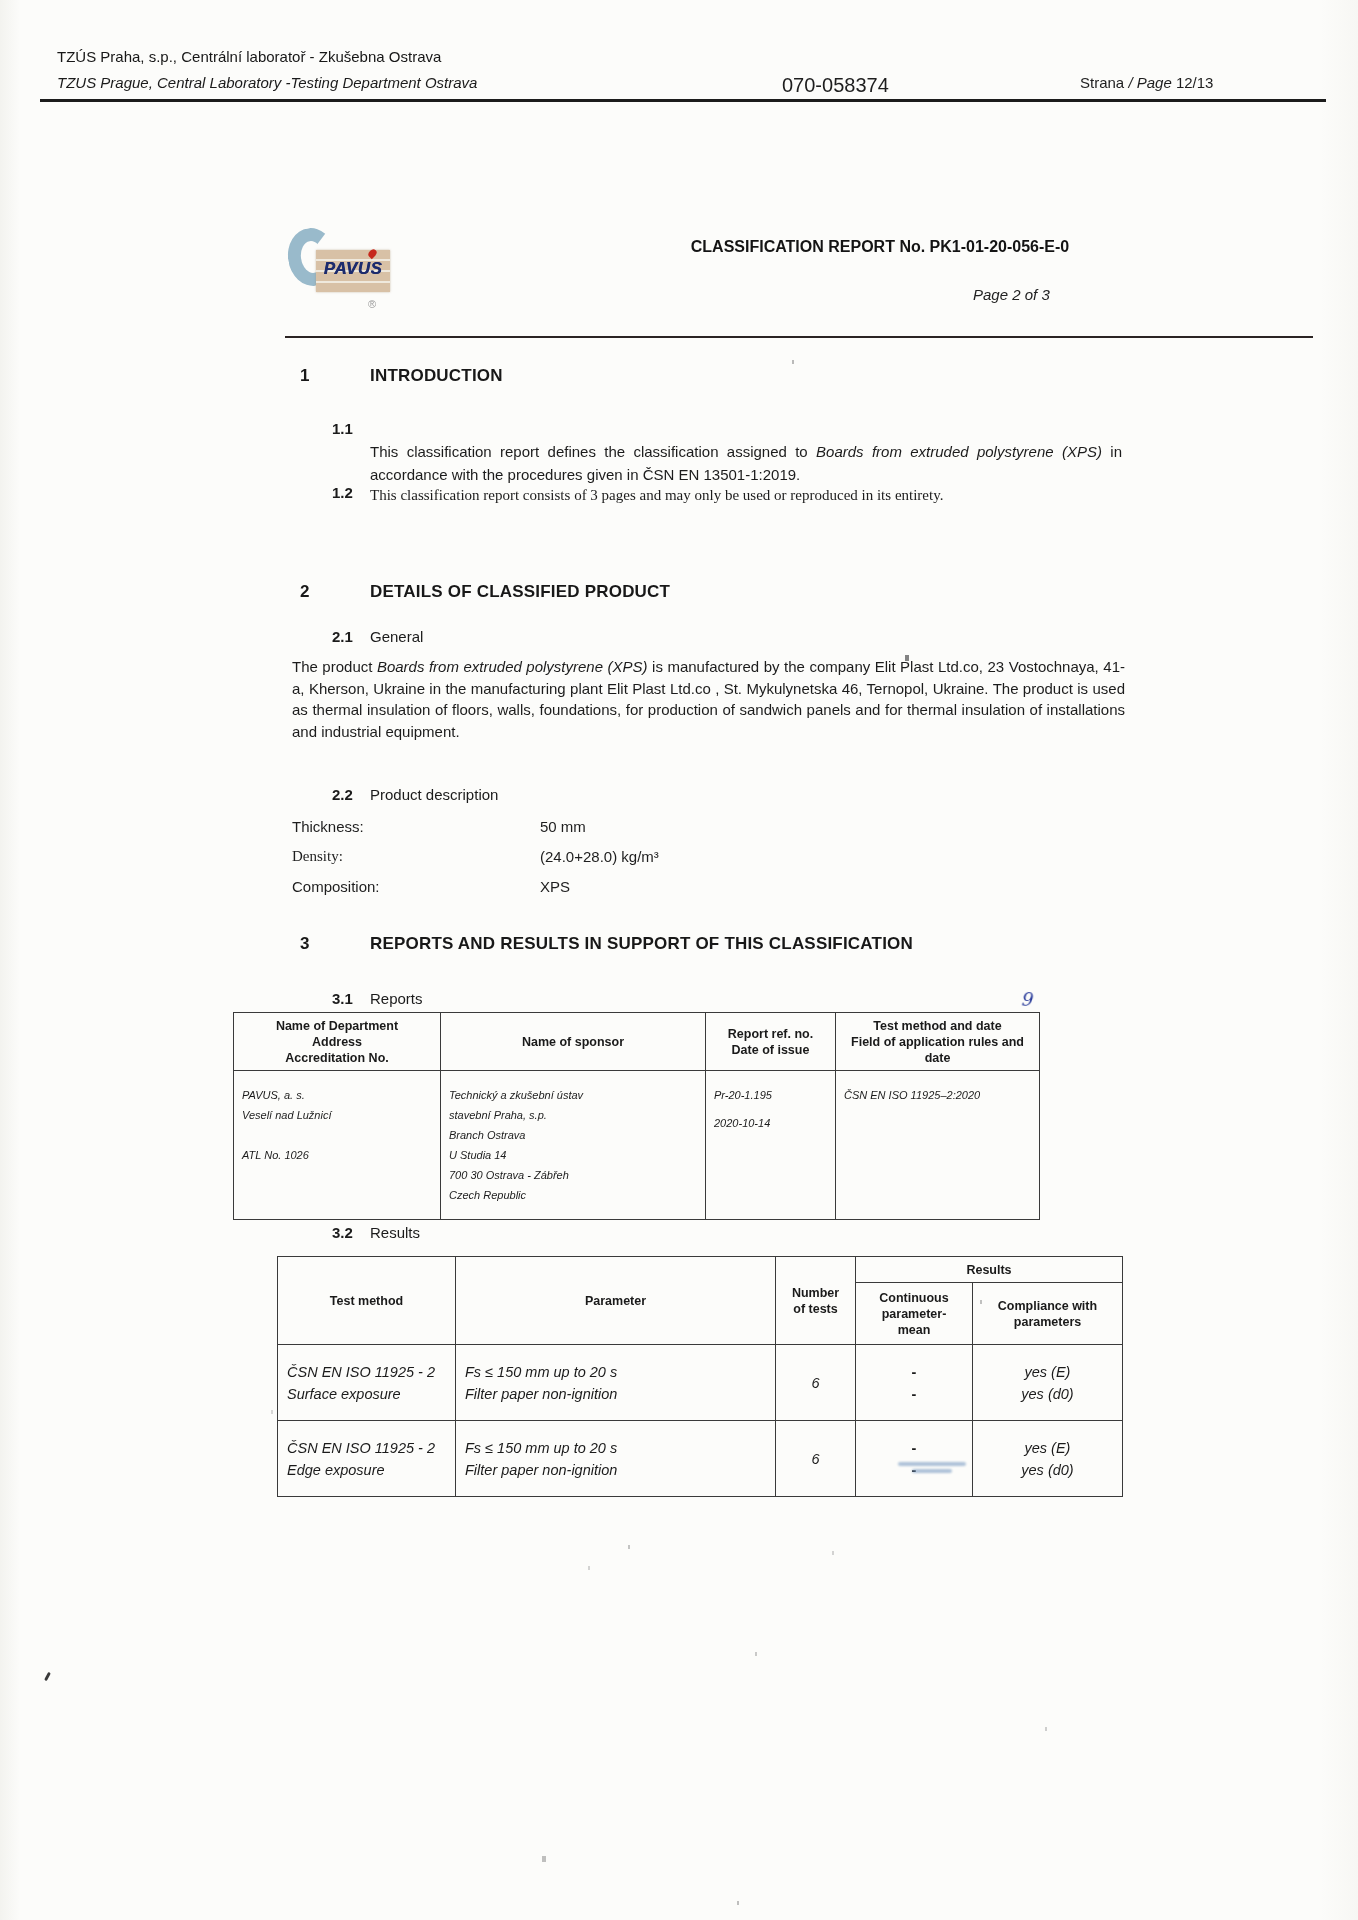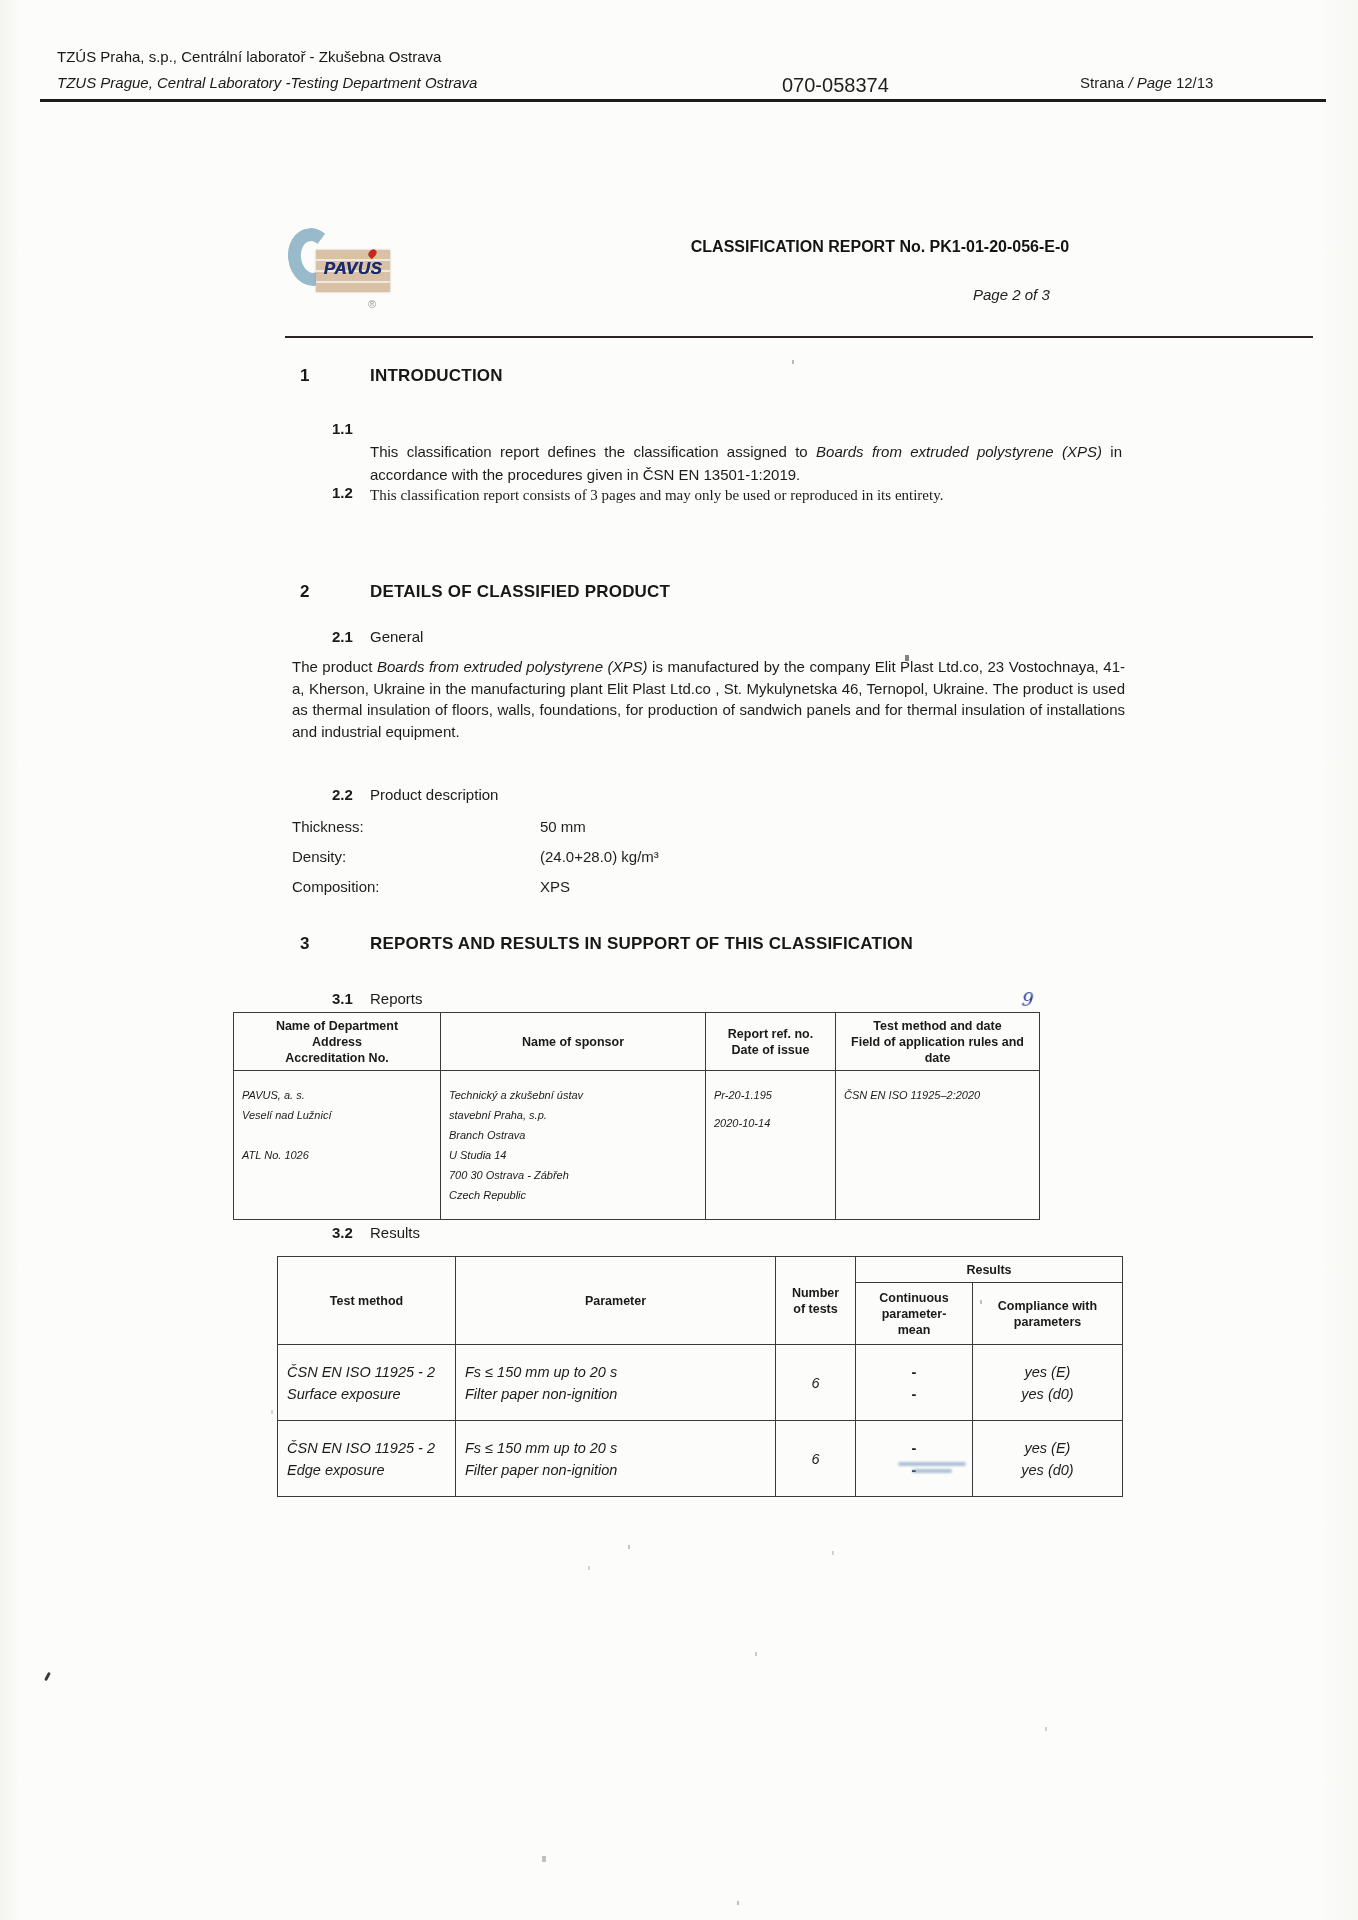--- a/index.html
+++ b/index.html
@@ -132,21 +132,21 @@
   <div class="abs cl-num" style="left:300px;top:628px;">2.1</div>
   <div class="abs sub-title" style="left:370px;top:628px;">General</div>
 
   <div class="abs para pgen"><span>The product </span><span class="it">Boards from extruded polystyrene (XPS)</span><span> is manufactured by the company Elit Plast Ltd.co, 23 Vostochnaya, 41-a, Kherson, Ukraine in the manufacturing plant Elit Plast Ltd.co , St. Mykulynetska 46, Ternopol, Ukraine. The product is used as thermal insulation of floors, walls, foundations, for production of sandwich panels and for thermal insulation of installations and industrial equipment.</span></div>
 
   <div class="abs cl-num" style="left:300px;top:786px;">2.2</div>
   <div class="abs sub-title" style="left:370px;top:786px;">Product description</div>
 
   <div class="abs spec-label" style="left:292px;top:818px;">Thickness:</div>
   <div class="abs spec-value" style="left:540px;top:818px;">50 mm</div>
-  <div class="abs spec-label" style="left:292px;top:848px;">Density:</div>
+  <div class="abs spec-label" style="left:292px;top:848px;font-family:Liberation Serif, serif;">Density:</div>
   <div class="abs spec-value" style="left:540px;top:848px;">(24.0+28.0) kg/m³</div>
   <div class="abs spec-label" style="left:292px;top:878px;">Composition:</div>
   <div class="abs spec-value" style="left:540px;top:878px;">XPS</div>
 
   <div class="abs sec-num" style="left:300px;top:934px;">3</div>
   <div class="abs sec-title" style="left:370px;top:934px;">REPORTS AND RESULTS IN SUPPORT OF THIS CLASSIFICATION</div>
 
   <div class="abs cl-num" style="left:300px;top:990px;">3.1</div>
   <div class="abs sub-title" style="left:370px;top:990px;">Reports</div>
 

